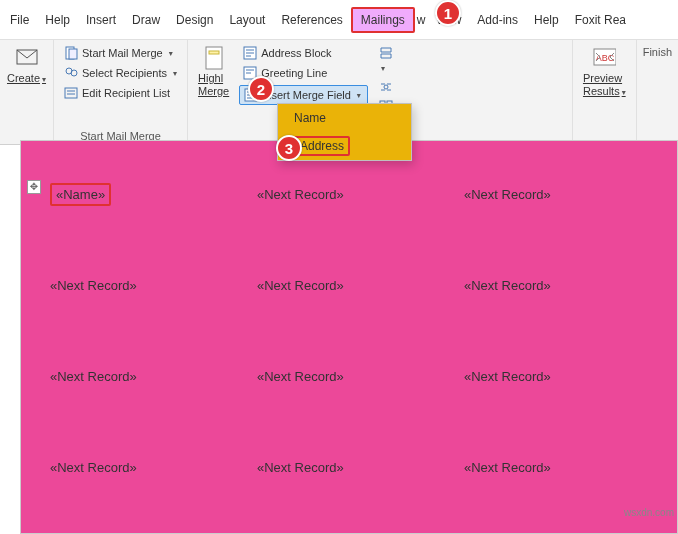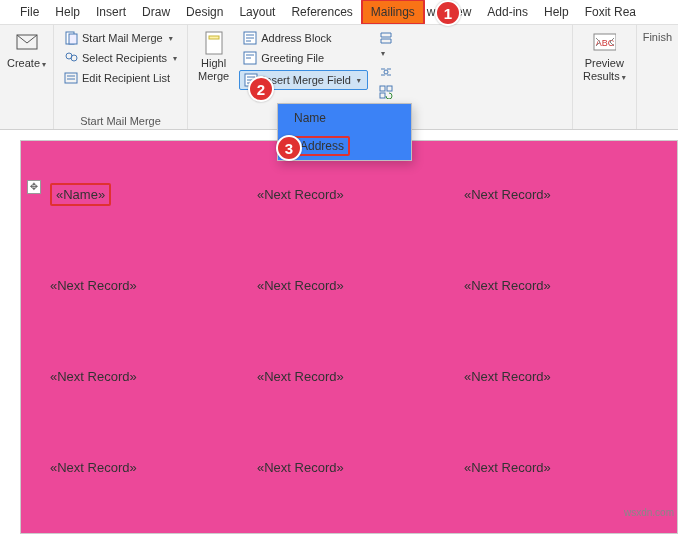--- a/index.html
+++ b/index.html
@@ -1,38 +1,38 @@
 <!DOCTYPE html>
 <html><head>
 <meta charset="utf-8">
 <style>
 * { box-sizing: border-box; margin: 0; padding: 0; font-family: "Segoe UI", Tahoma, sans-serif; }
 body { width: 678px; height: 534px; background: #fff; overflow: hidden; position: relative; font-size: 12px; color: #333; }
-.menubar { height: 25px; background: #fff; display: flex; align-items: center; border-bottom: 1px solid #e0e0e0; padding: 0 12px; overflow: hidden; }
+.menubar { height: 40px; background: #fff; display: flex; align-items: center; border-bottom: 1px solid #e0e0e0; padding: 0 2px; overflow: hidden; }
 .menubar .tab { padding: 4px 8px; cursor: pointer; white-space: nowrap; }
-.menubar .tab.active { background: #f97316; }
+.menubar .tab.active { background: #f0abfc; }
 .ribbon { height: 105px; background: #f3f3f3; border-bottom: 1px solid #d0d0d0; display: flex; }
 .group { display: flex; flex-direction: column; justify-content: space-between; border-right: 1px solid #e0e0e0; padding: 4px 6px 2px 6px; }
 .group-body { display: flex; gap: 6px; flex: 1; align-items: flex-start; }
 .group-label { text-align: center; font-size: 11px; color: #555; padding-top: 2px; }
 .big-btn { display: flex; flex-direction: column; align-items: center; gap: 2px; padding: 2px 4px; cursor: pointer; }
 .big-btn .ico { width: 24px; height: 24px; display: flex; align-items: center; justify-content: center; }
-.big-btn .lbl { font-size: 11px; text-align: center; line-height: 1.2; }
+.big-btn .lbl { font-size: 11px; text-align: left; line-height: 1.2; text-decoration: underline; }
 .stack { display: flex; flex-direction: column; gap: 2px; }
 .small-btn { display: flex; align-items: center; gap: 4px; padding: 2px 4px; cursor: pointer; font-size: 11px; white-space: nowrap; }
 .small-btn .ico, .icon-btn .ico { width: 14px; height: 14px; display: flex; align-items: center; justify-content: center; }
 .icon-btn { padding: 2px 3px; cursor: pointer; }
 .caret { font-size: 8px; margin-left: 2px; color: #555; }
 .highlight-red { border: 2px solid #e03131; border-radius: 2px; }
 .circle-num { position: absolute; width: 26px; height: 26px; border-radius: 50%; background: #e03131; color: #fff; font-weight: bold; font-size: 15px; display: flex; align-items: center; justify-content: center; z-index: 50; border:2px solid #fff; box-shadow: 0 0 2px rgba(0,0,0,.3);}
 #num1 { top: 0; left: 435px; }
 #num2 { top: 76px; left: 248px; }
 #num3 { top: 135px; left: 276px; }
 .insert-field-btn { display: flex; align-items: center; gap: 4px; padding: 2px 6px 2px 4px; background: #cfe3f5; border: 1px solid #3a8de0; font-size: 11px; cursor: pointer; }
-.dropdown { position: absolute; left: 277px; top: 103px; width: 135px; background: #3b82f6; border: 1px solid #c0c0c0; box-shadow: 2px 4px 10px rgba(0,0,0,.2); z-index: 40; }
+.dropdown { position: absolute; left: 277px; top: 103px; width: 135px; background: #eab308; border: 1px solid #c0c0c0; box-shadow: 2px 4px 10px rgba(0,0,0,.2); z-index: 40; }
 .dropdown .item { padding: 7px 16px; font-size: 12px; cursor: pointer; }
 .doc-area { position: absolute; top: 140px; left: 20px; right: 0; bottom: 0; background: #ec4899; border: 1px solid #ccc; padding: 40px 10px 10px 25px; overflow:hidden;}
 .doc-area table { width:100%; border-collapse: collapse; table-layout: fixed; }
 .doc-area td { font-size: 13px; color: #333; padding: 6px 4px 70px 4px; vertical-align: top; }
 .handle { position:absolute; top:180px; left:27px; width:14px; height:14px; border:1px solid #999; background:#fff; font-size:10px; text-align:center; line-height:12px; color:#666; z-index:30;}
 .watermark { position: absolute; right: 4px; bottom: 16px; font-size: 10px; color: #888; z-index: 60; }
 svg { display: block; }
 </style>
 </head>
 <body>
@@ -128,21 +128,21 @@
             </span>
           <span>Address Block</span>
         </div>
         <div class="small-btn">
           <span class="ico">
               <svg width="14" height="14">
                 <rect x="1" y="1" width="12" height="12" fill="#fff" stroke="#4a7ab5"></rect>
                 <path d="M3 4h8M3 7h5" stroke="#4a7ab5"></path>
               </svg>
             </span>
-          <span>Greeting File</span>
+          <span>Greeting Line</span>
         </div>
         <div class="insert-field-btn highlight-red" style="margin-top:1px">
           <span class="ico">
               <svg width="14" height="14">
                 <rect x="1" y="1" width="12" height="12" fill="#fff" stroke="#4a7ab5"></rect>
                 <path d="M3 4h8M3 7h8M3 10h8" stroke="#4a7ab5"></path>
               </svg>
             </span>
           <span>Insert Merge Field</span>
           <span class="caret">▾</span>

